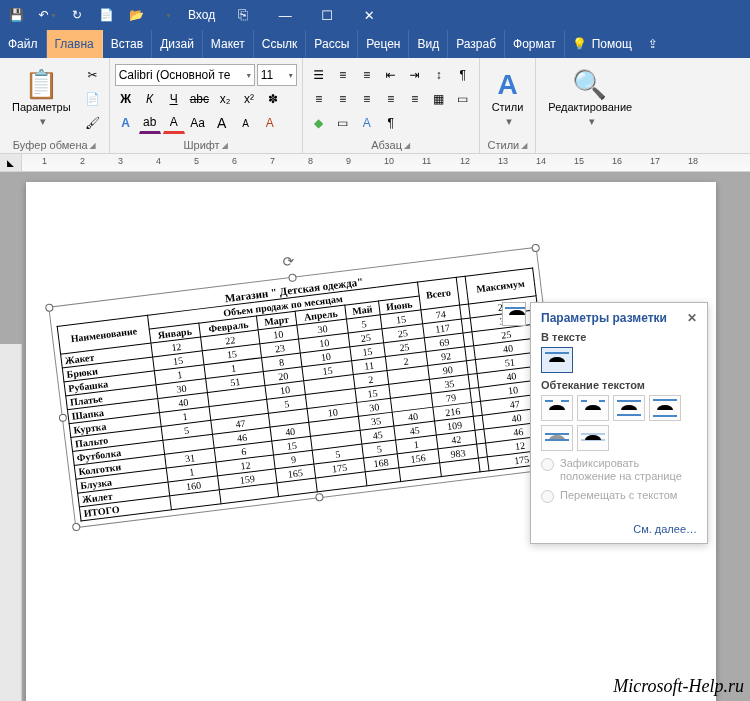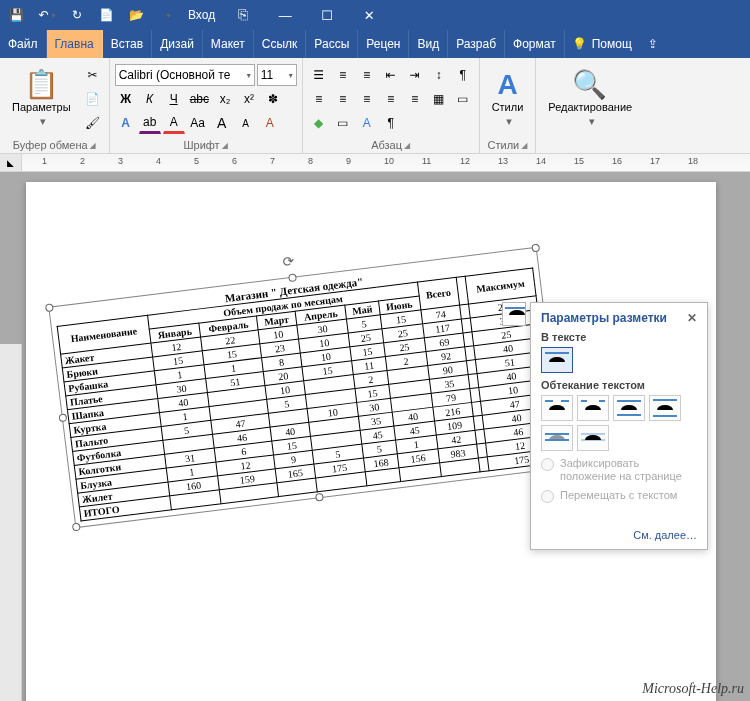--- a/index.html
+++ b/index.html
@@ -67,23 +67,23 @@
 
 .flyout { position: absolute; right: 8px; top: 120px; width: 178px; background: #fff; border: 1px solid #b6b6b6; box-shadow: 0 2px 8px rgba(0,0,0,.2); padding: 8px 10px; font-size: 12px; }
 .flyout h4 { font-size: 12px; color: #2b579a; font-weight: 600; margin-bottom: 6px; display: flex; justify-content: space-between; }
 .flyout .close { cursor: pointer; color: #666; }
 .sect { font-weight: 600; color: #444; margin: 6px 0 4px; font-size: 11px; }
 .wrapicons { display: flex; flex-wrap: wrap; gap: 4px; }
 .wic { width: 32px; height: 26px; border: 1px solid #ccc; display: flex; align-items: center; justify-content: center; cursor: pointer; background: #fcfcfc; }
 .wic.sel { border-color: #2b579a; background: #e4eefb; }
 .optline { display: flex; align-items: flex-start; gap: 6px; margin-top: 6px; color: #aaa; font-size: 11px; line-height: 1.2; }
 .optline input { margin-top: 1px; }
-.seemore { color: #2b579a; font-size: 11px; margin-top: 26px; cursor: pointer; text-align: right; }
-
-.watermark { position: absolute; right: 6px; bottom: 4px; color: #404040; font-style: italic; font-size: 14px; font-family: Georgia, serif; }
+.seemore { color: #2b579a; font-size: 11px; margin-top: 20px; cursor: pointer; text-align: right; }
+
+.watermark { position: absolute; right: 6px; bottom: 4px; color: #000000; font-style: italic; font-size: 18px; font-family: Georgia, serif; }
 
 svg.wrapsvg { width: 28px; height: 22px; }
 svg.wrapsvg rect.t{fill:#4a87c7}
 </style>
 </head>
 <body>
 
 <div class="titlebar">
   <div class="qat">
     <div class="qat-btn">

